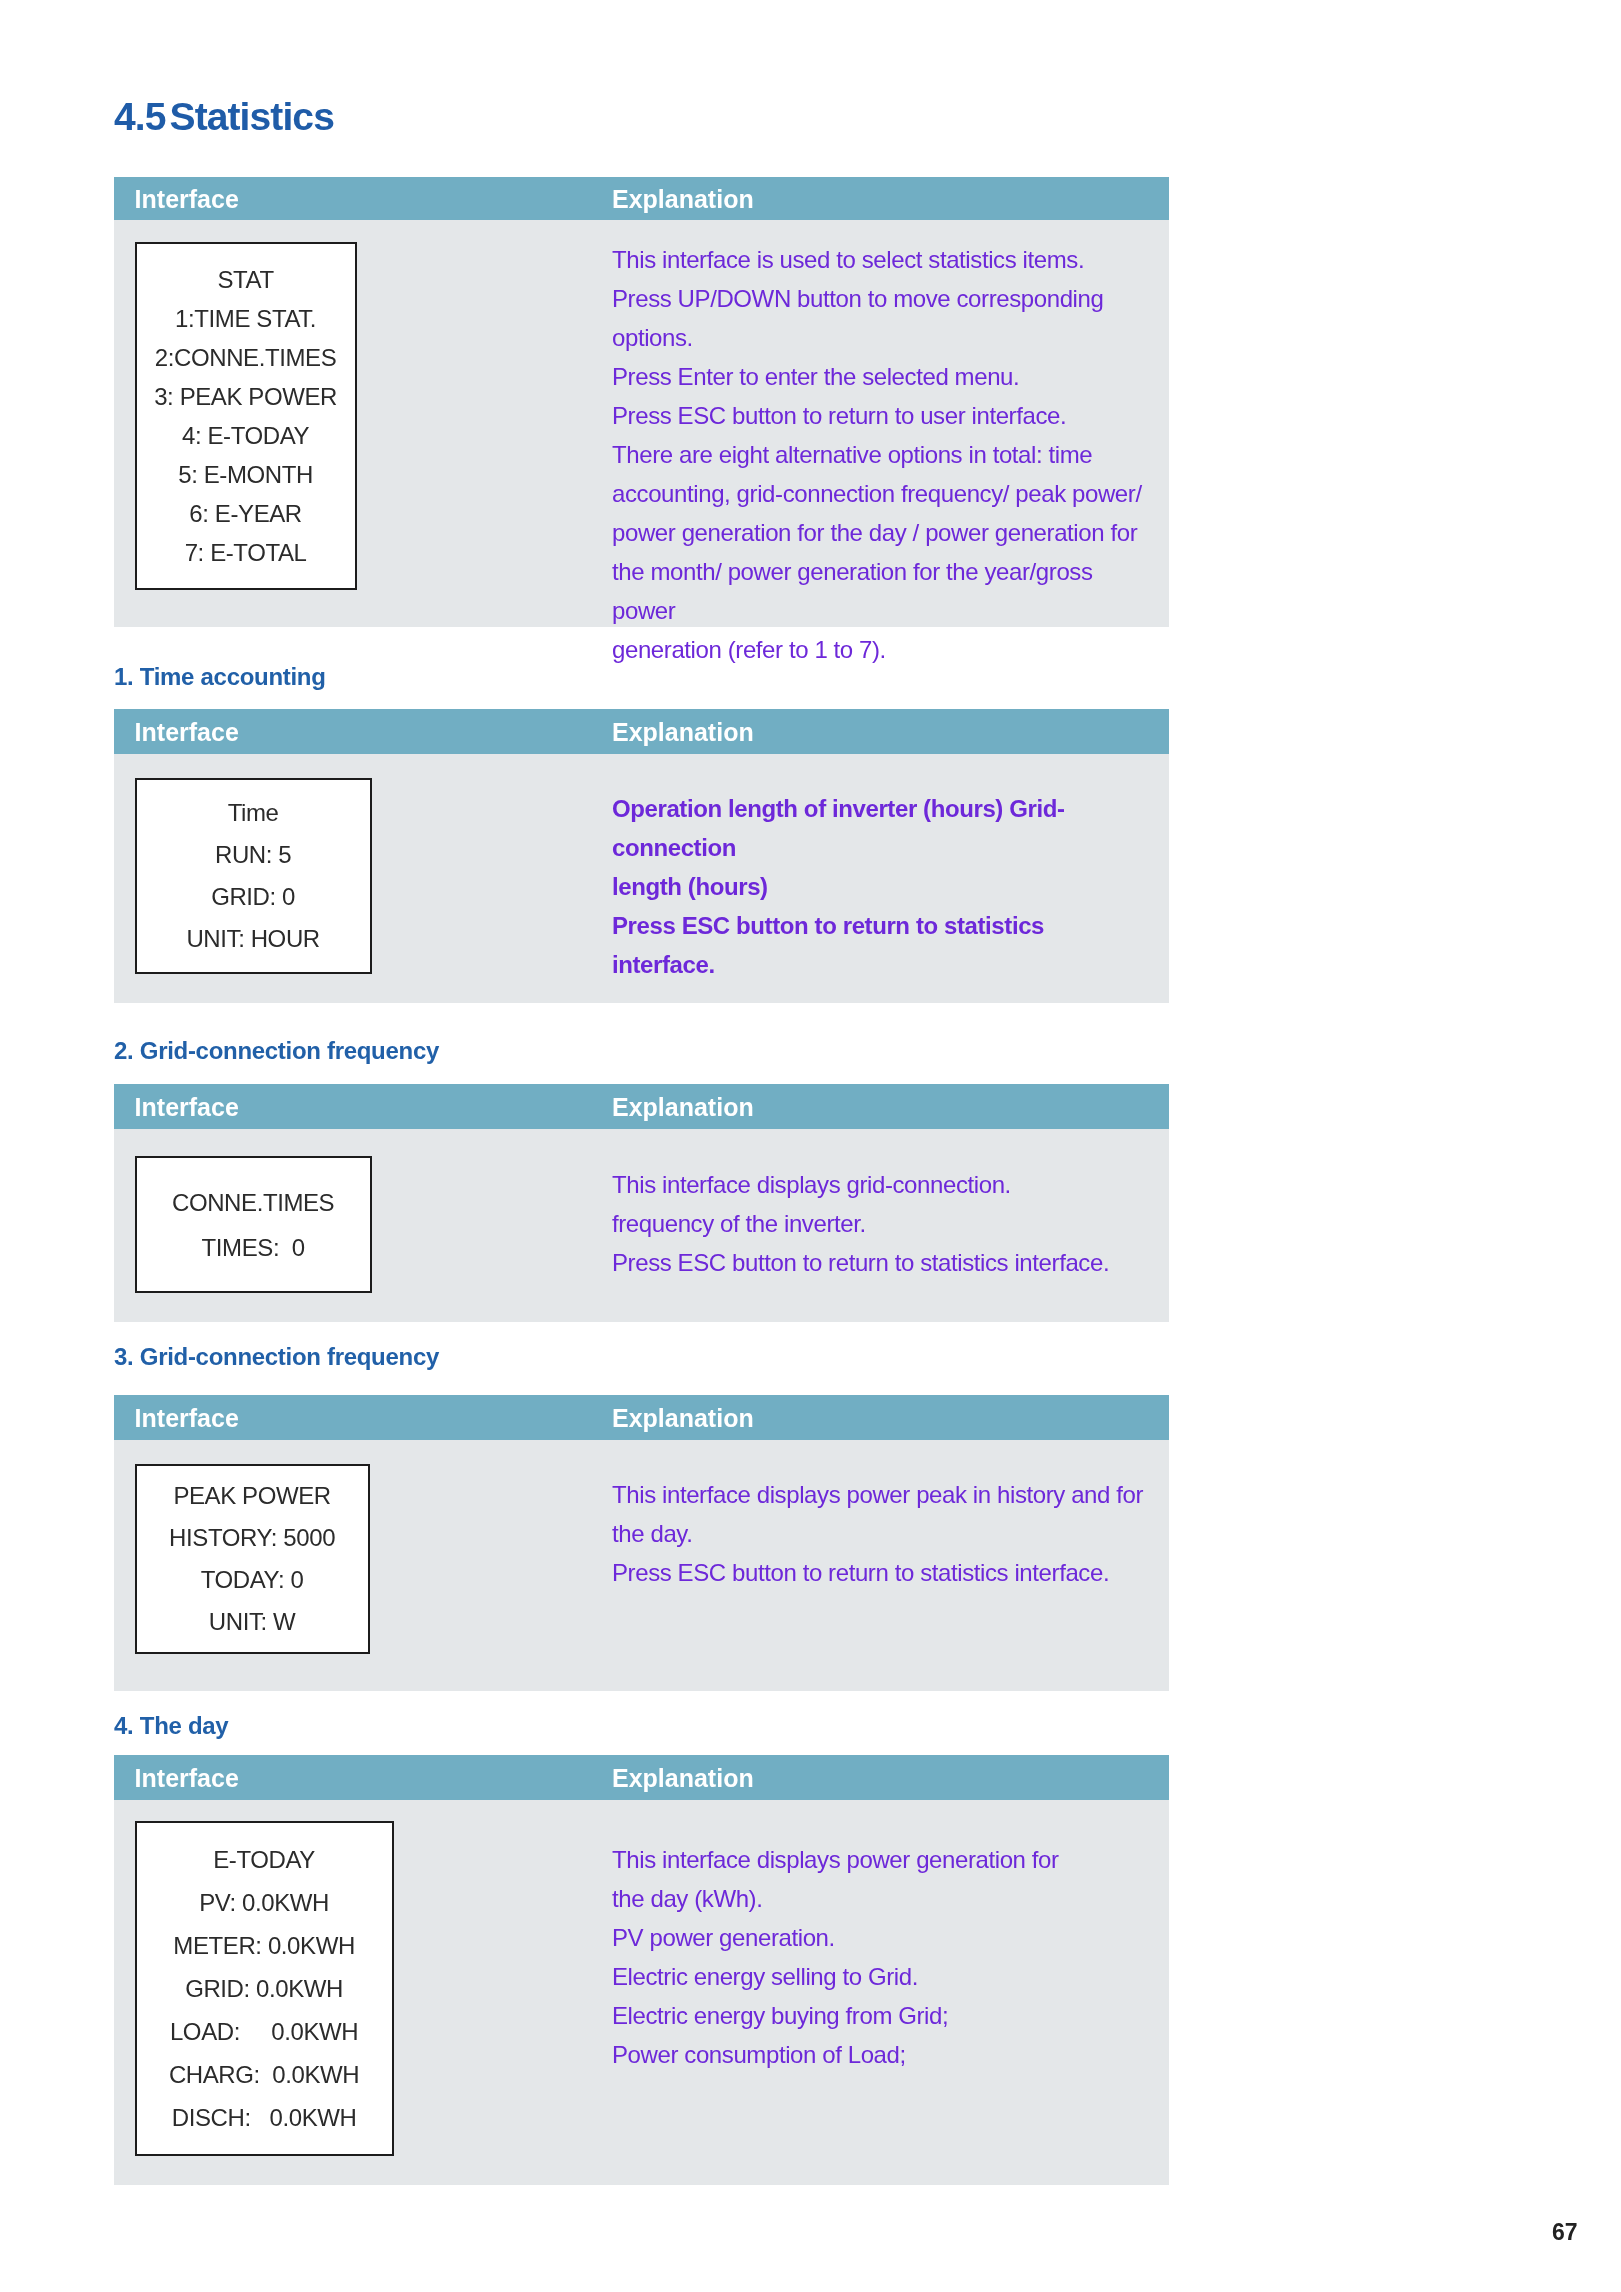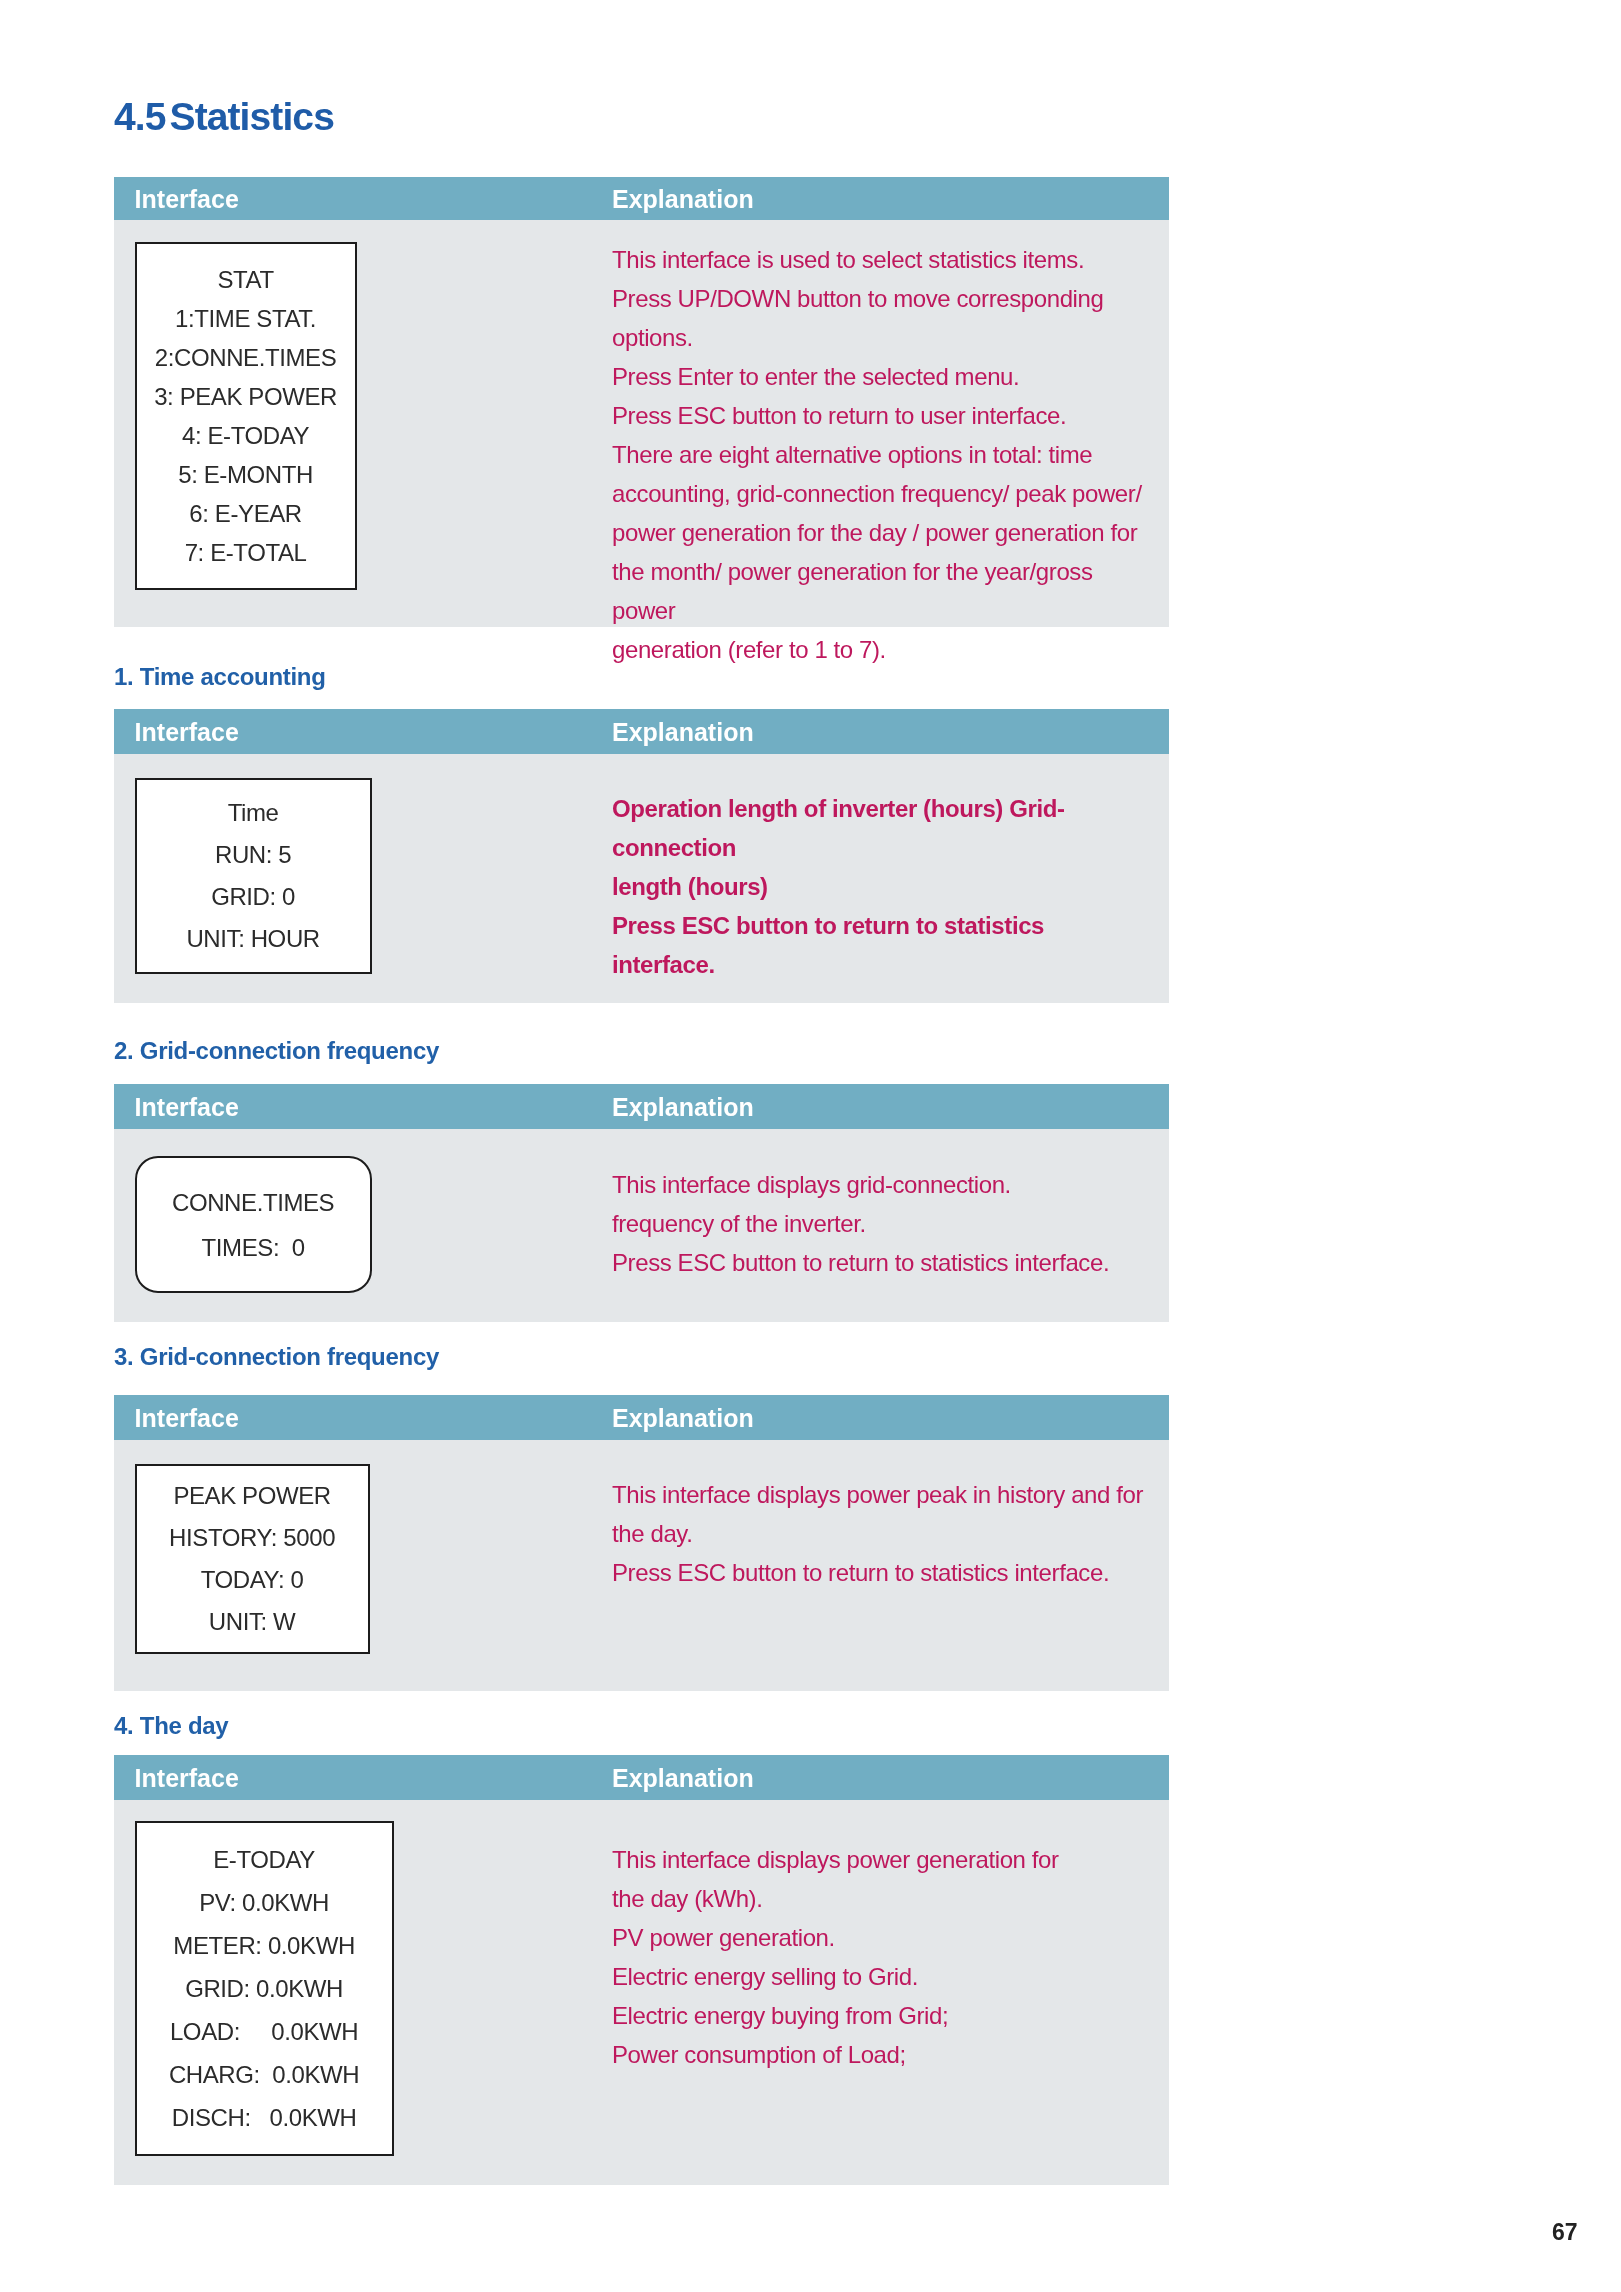--- a/index.html
+++ b/index.html
@@ -38,27 +38,27 @@
   .t4 .tbl-body { height:385px; }
 
   .lcd-box {
     position:absolute; background:#ffffff; border:2.7px solid #1c1c1c; box-sizing:border-box;
     display:flex; flex-direction:column; align-items:center; justify-content:center;
     text-align:center; white-space:pre-wrap;
     color:#2b2b2b; font-size:24px; letter-spacing:-0.4px;
   }
   .t0 .lcd-box { left:20.6px; top:22.4px; width:222px; height:348px; line-height:39px; }
   .t1 .lcd-box { left:20.6px; top:24px; width:237px; height:196px; line-height:42px; }
-  .t2 .lcd-box { left:20.6px; top:27px; width:237px; height:137px; line-height:45px;border-radius:23px; }
+  .t2 .lcd-box { left:20.6px; top:27px; width:237px; height:137px; line-height:45px; }
   .t3 .lcd-box { left:20.6px; top:24px; width:235px; height:190px; line-height:42px; }
   .t4 .lcd-box { left:20.6px; top:20.6px; width:259px; height:335px; line-height:43px; }
 
   .expl {
     position:absolute; left:498px; width:537px;
-    white-space:pre-line; color:#be185d; font-size:24px; line-height:39px; letter-spacing:-0.4px;
+    white-space:pre-line; color:#6d28d9; font-size:24px; line-height:39px; letter-spacing:-0.4px;
   }
   .t0 .expl { top:19.7px; }
   .t1 .expl { top:35px;font-weight:bold; }
   .t2 .expl { top:36px; }
   .t3 .expl { top:35px; }
   .t4 .expl { top:40px; }
 
   .page-number {
     position:absolute; left:1552px; top:2219px;
     color:#222222; font-size:23px; font-weight:bold;

